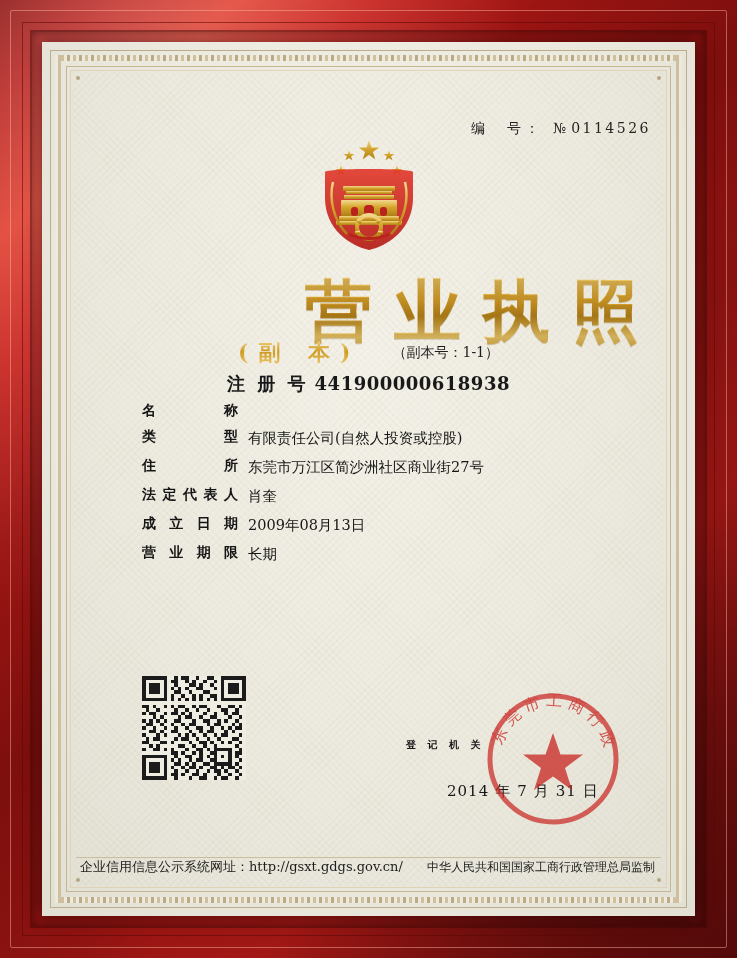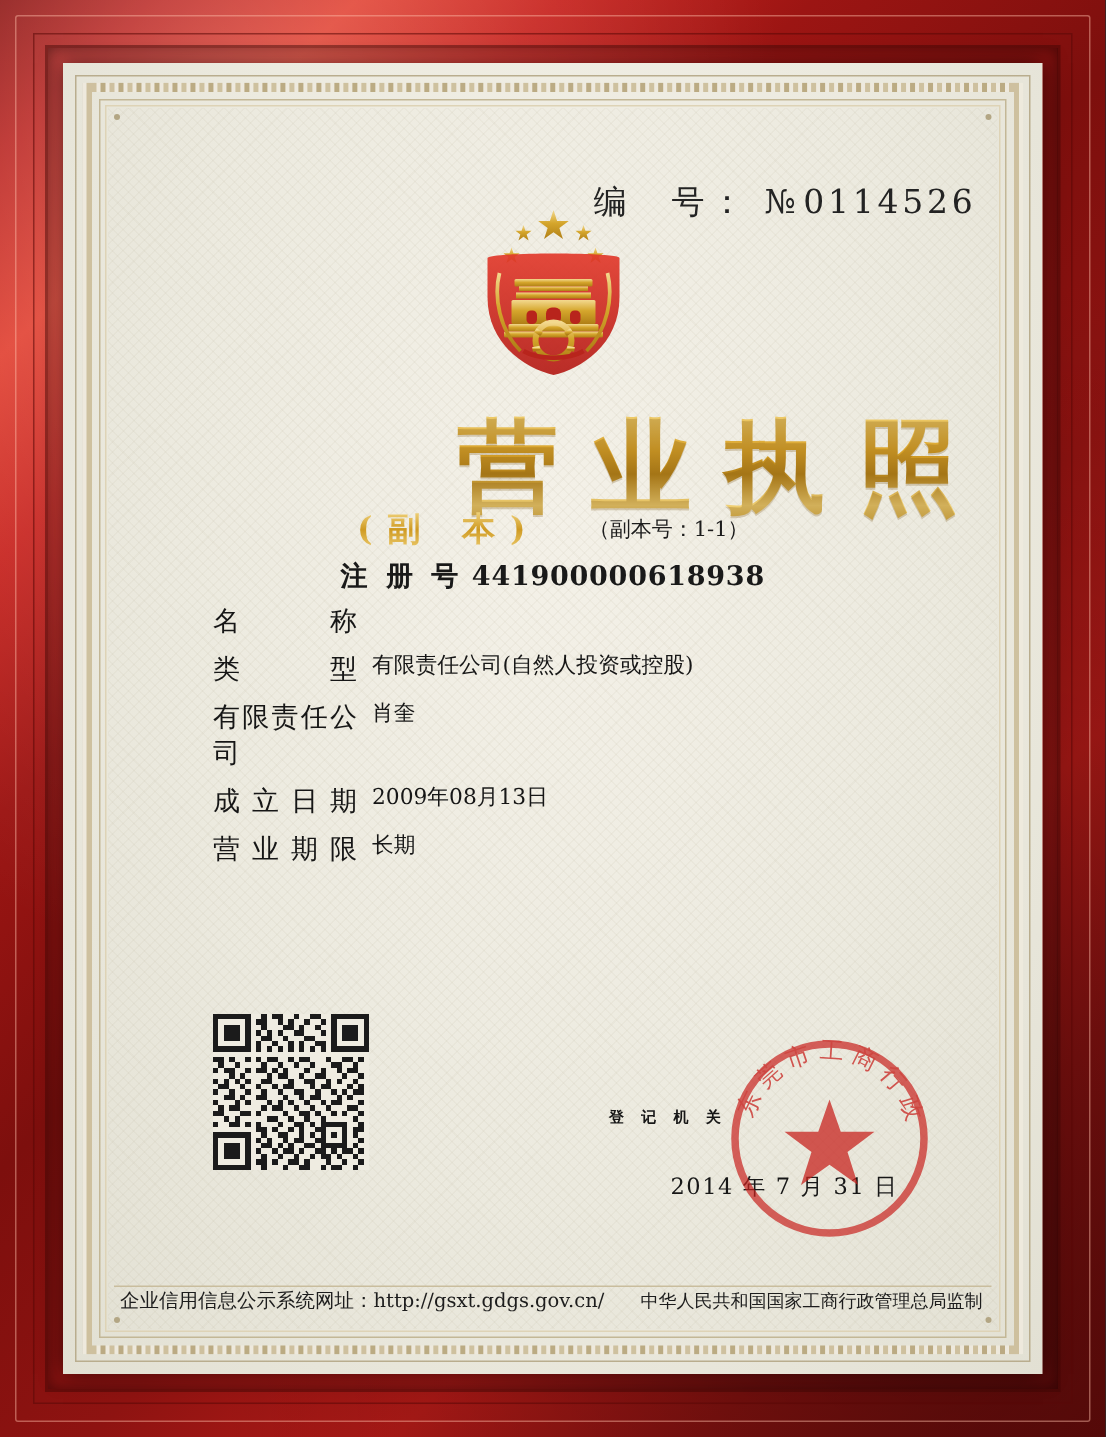--- a/index.html
+++ b/index.html
@@ -134,21 +134,21 @@
     top: 34px;
     right: 34px;
     bottom: 34px;
   }
 
   .serial-row {
     position: absolute;
     top: 44px;
     right: 10px;
     font-family: "DejaVu Serif", "Liberation Serif", serif;
-    font-size: 22px;
+    font-size: 14px;
     color: #232323;
     letter-spacing: 1px;
     white-space: nowrap;
   }
   .serial-row .lbl { letter-spacing: 4px; }
   .serial-row .no { font-family: "DejaVu Serif", serif; margin: 0 4px 0 10px; }
   .serial-row .num { letter-spacing: 2.5px; }
 
   
   .emblem {
@@ -225,22 +225,22 @@
   }
   .frow {
     display: flex;
     align-items: flex-start;
     margin-bottom: 8px;
   }
   .flabel {
     width: 96px;
     flex: 0 0 96px;
     font-family: "DejaVu Serif", "Liberation Serif", serif;
-    font-size: 18px;
-    font-weight: normal;
+    font-size: 14px;
+    font-weight: bold;
     color: #161616;
     text-align: justify;
     text-align-last: justify;
     letter-spacing: 0;
   }
   .fvalue {
     font-family: "DejaVu Serif", "Liberation Serif", serif;
     font-size: 14.5px;
     color: #161616;
     padding-left: 10px;
@@ -417,21 +417,25 @@
 
       <div class="fields">
         <div class="frow">
           <div class="flabel">名称</div>
         </div>
         <div class="frow">
           <div class="flabel">类型</div>
           <div class="fvalue">有限责任公司(自然人投资或控股)</div>
         </div>
         <div class="frow">
-          <div class="flabel">有限责任公司</div>
+          <div class="flabel">住所</div>
+          <div class="fvalue">东莞市万江区简沙洲社区商业街27号</div>
+        </div>
+        <div class="frow">
+          <div class="flabel">法定代表人</div>
           <div class="fvalue">肖奎</div>
         </div>
         <div class="frow">
           <div class="flabel">成立日期</div>
           <div class="fvalue">2009年08月13日</div>
         </div>
         <div class="frow">
           <div class="flabel">营业期限</div>
           <div class="fvalue">长期</div>
         </div>

